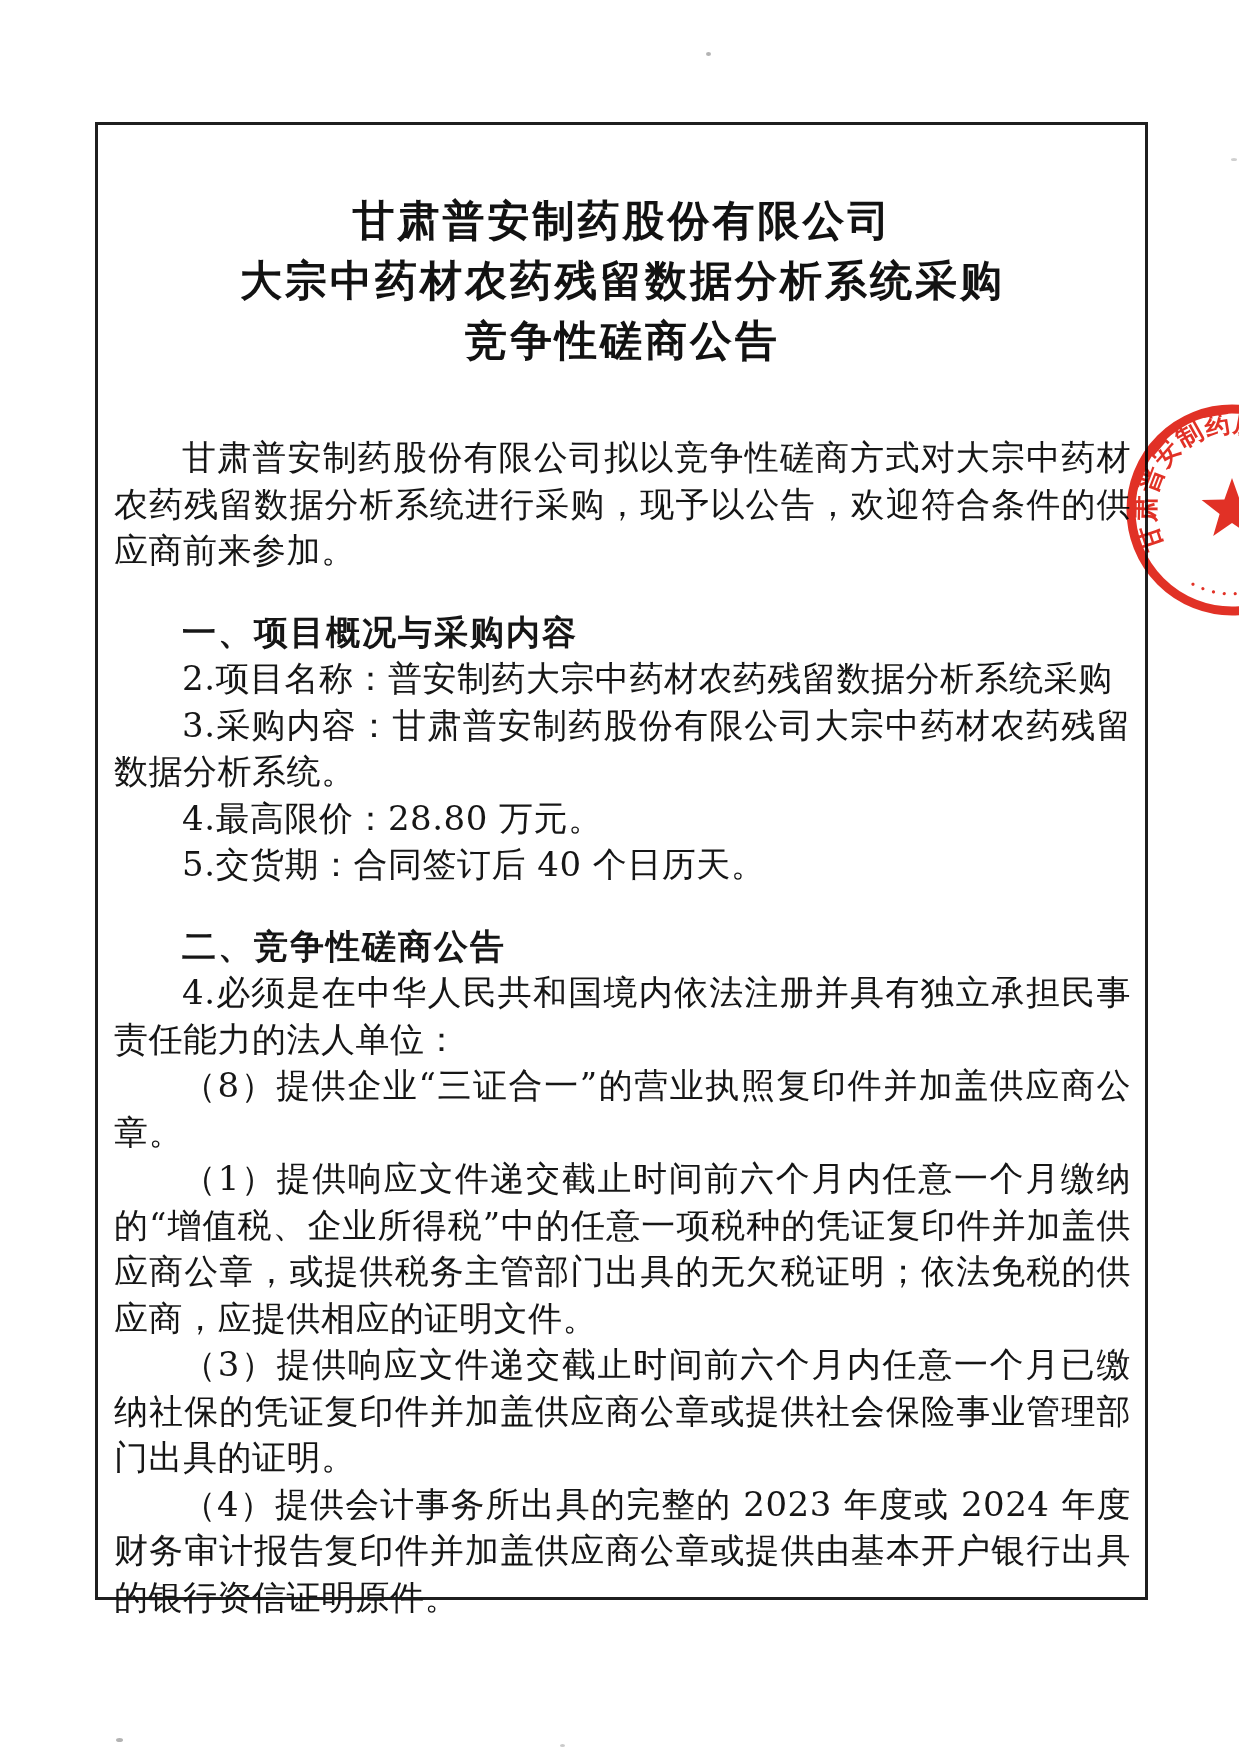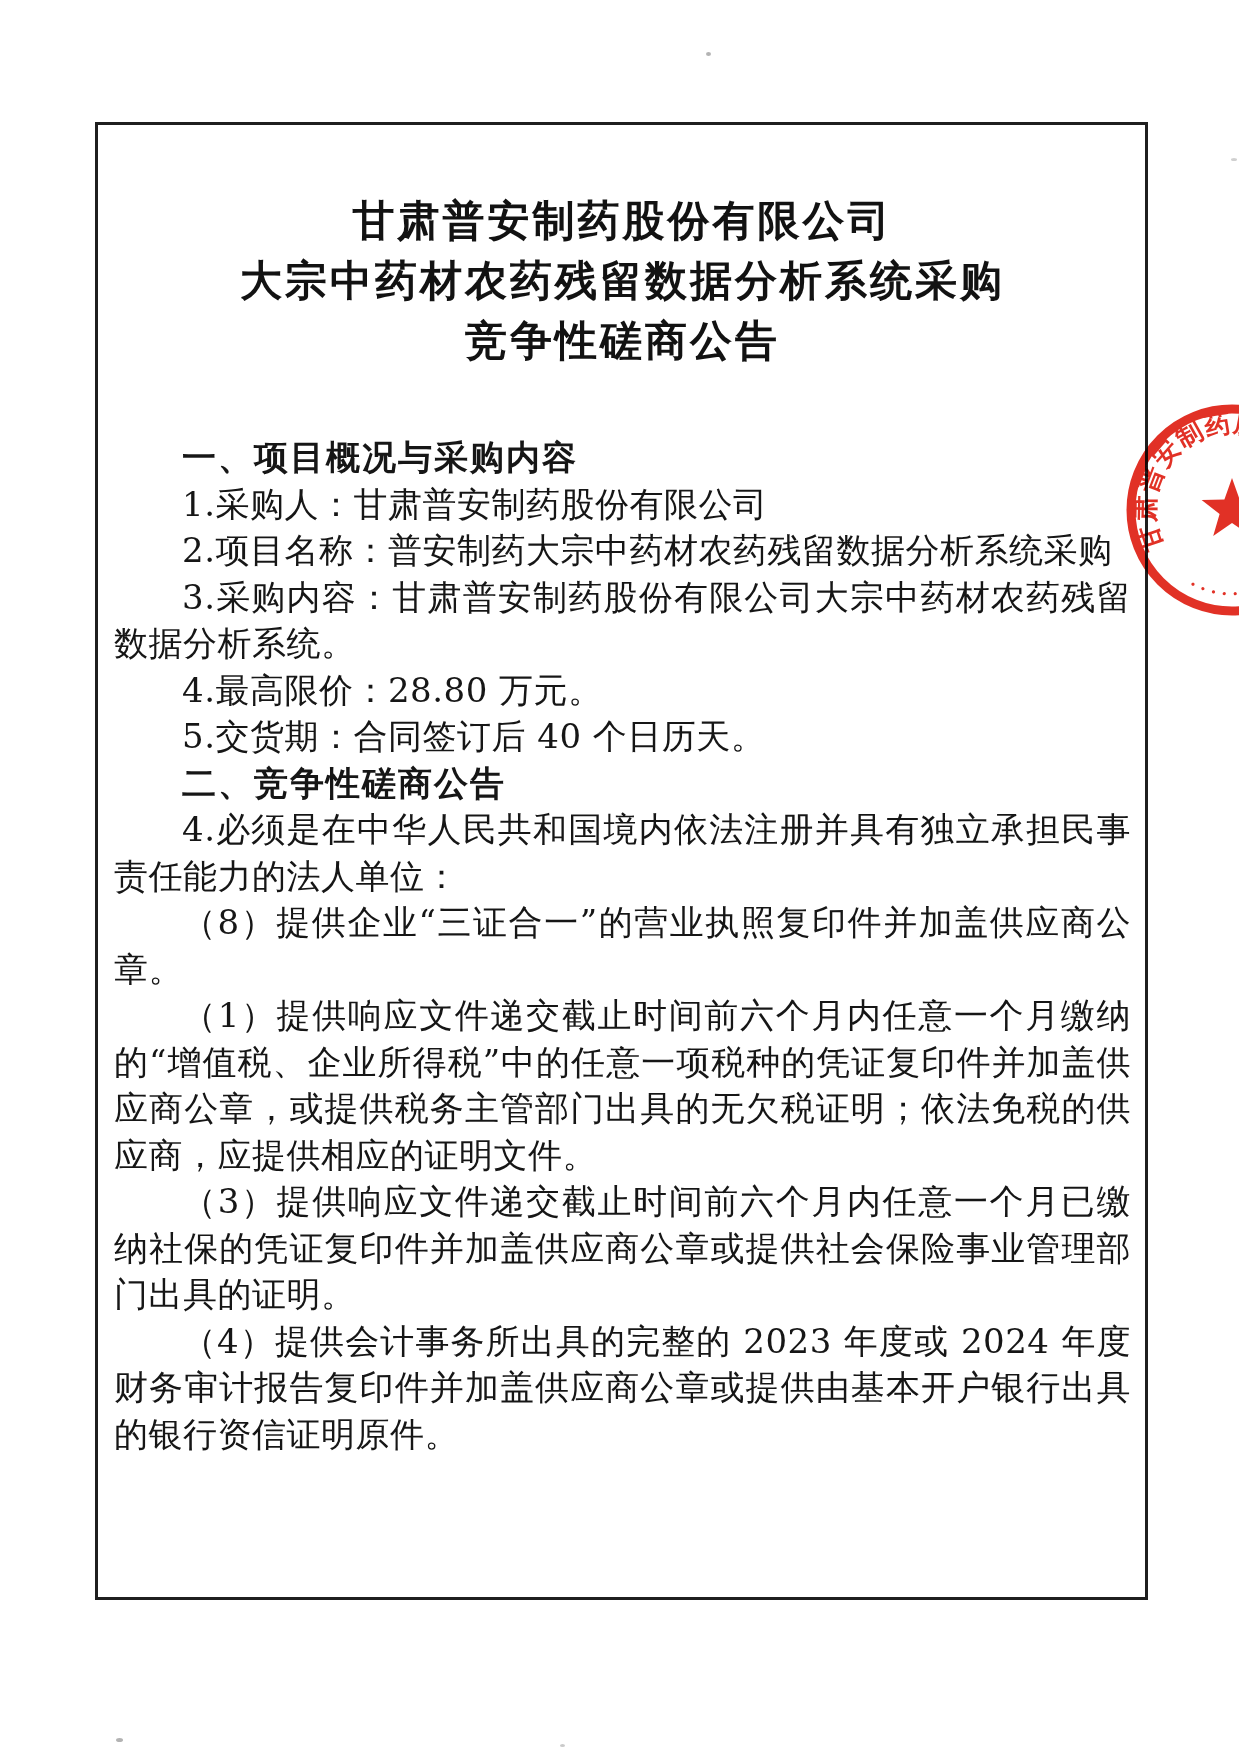--- a/index.html
+++ b/index.html
@@ -34,21 +34,21 @@
   .body-block { margin-top: 63px; }
   .para {
     margin: 0;
     font-size: 34px;
     line-height: 46.5px;
     color: #161616;
     text-align: justify;
     text-indent: 2em;
     letter-spacing: 0.5px;
   }
-  .para.heading { font-weight: 700; letter-spacing: 2px; }
+  .para.heading { font-weight: 700; letter-spacing: 2px; margin-top: 35px; }
   .seal {
     position: absolute;
     left: 1102px; top: 380px;
     width: 260px; height: 260px;
     z-index: 5;
     mix-blend-mode: multiply;
     opacity: 0.95;
   }
   .seal-rim-text {
     font-size: 26px;
@@ -78,22 +78,22 @@
 <div class="frame">
   <div class="content">
 
     <div class="title-block">
       <div class="title-line">甘肃普安制药股份有限公司</div>
       <div class="title-line">大宗中药材农药残留数据分析系统采购</div>
       <div class="title-line">竞争性磋商公告</div>
     </div>
 
     <div class="body-block">
+      <p class="para">甘肃普安制药股份有限公司拟以竞争性磋商方式对大宗中药材农药残留数据分析系统进行采购，现予以公告，欢迎符合条件的供应商前来参加。</p>
       <p class="para heading">一、项目概况与采购内容</p>
-      <p class="para">1.采购人：甘肃普安制药股份有限公司</p>
       <p class="para">2.项目名称：普安制药大宗中药材农药残留数据分析系统采购</p>
       <p class="para">3.采购内容：甘肃普安制药股份有限公司大宗中药材农药残留数据分析系统。</p>
       <p class="para">4.最高限价：28.80 万元。</p>
       <p class="para">5.交货期：合同签订后 40 个日历天。</p>
       <p class="para heading">二、竞争性磋商公告</p>
       <p class="para">4.必须是在中华人民共和国境内依法注册并具有独立承担民事责任能力的法人单位：</p>
       <p class="para">（8）提供企业“三证合一”的营业执照复印件并加盖供应商公章。</p>
       <p class="para">（1）提供响应文件递交截止时间前六个月内任意一个月缴纳的“增值税、企业所得税”中的任意一项税种的凭证复印件并加盖供应商公章，或提供税务主管部门出具的无欠税证明；依法免税的供应商，应提供相应的证明文件。</p>
       <p class="para">（3）提供响应文件递交截止时间前六个月内任意一个月已缴纳社保的凭证复印件并加盖供应商公章或提供社会保险事业管理部门出具的证明。</p>
       <p class="para">（4）提供会计事务所出具的完整的 2023 年度或 2024 年度财务审计报告复印件并加盖供应商公章或提供由基本开户银行出具的银行资信证明原件。</p>

